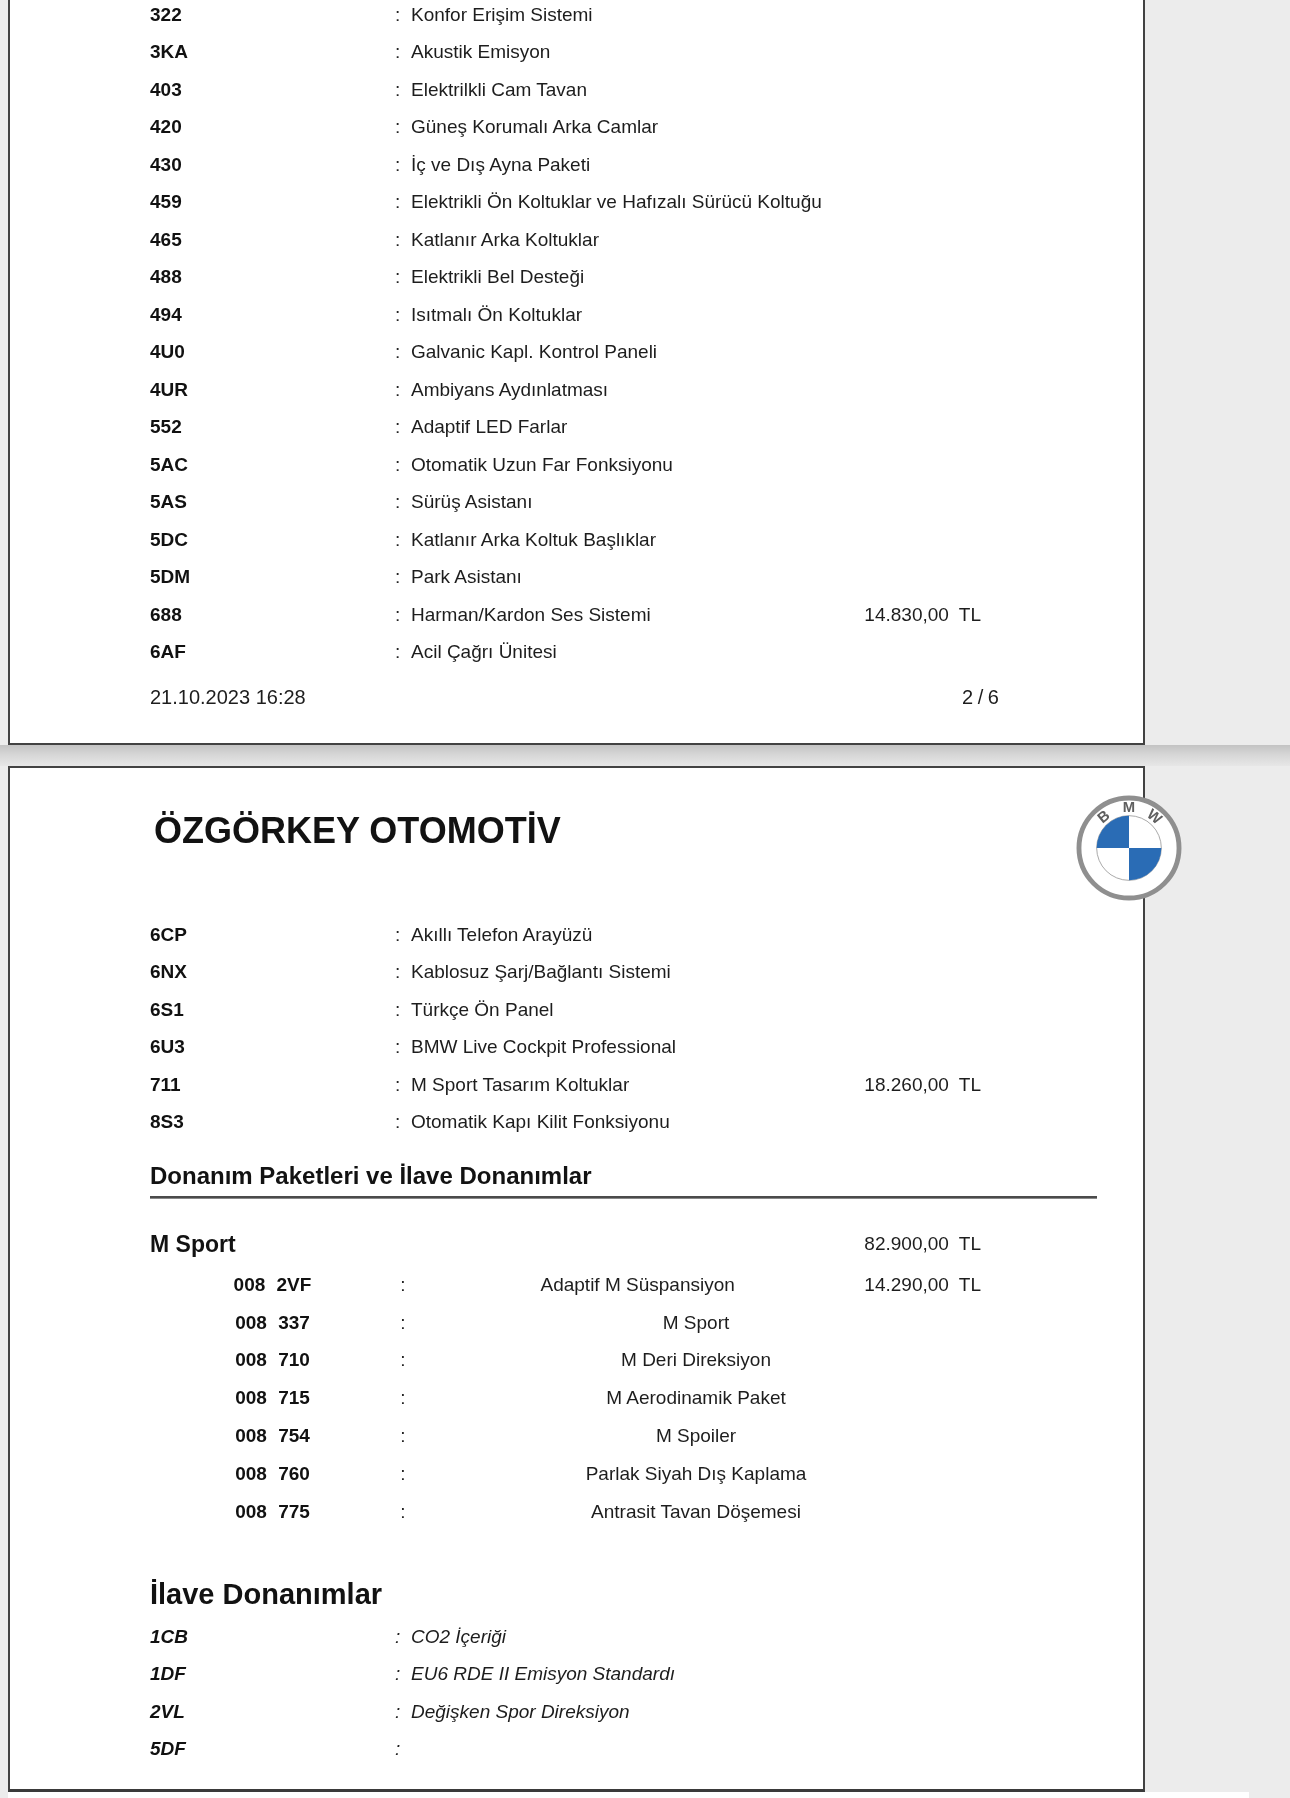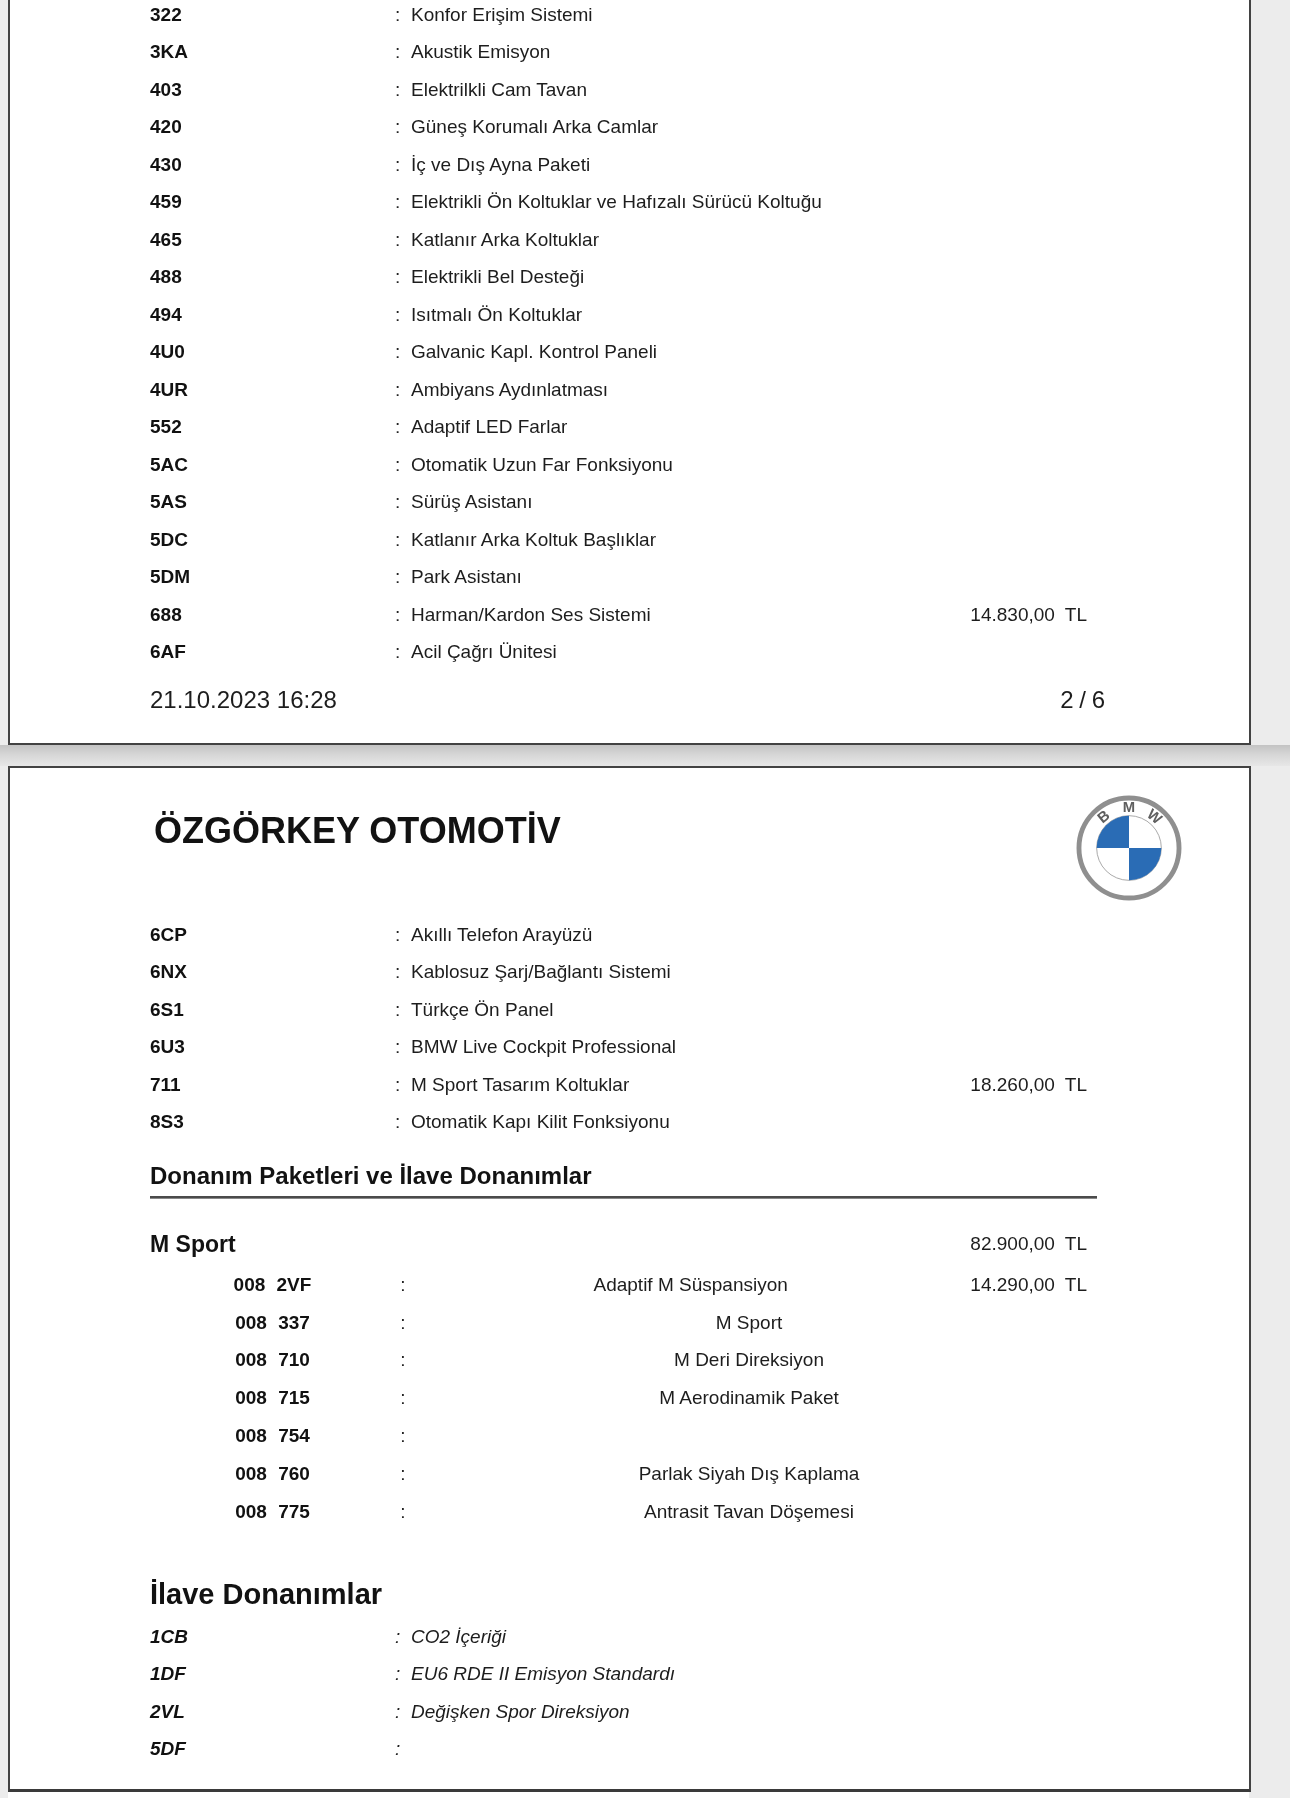--- a/index.html
+++ b/index.html
@@ -5,21 +5,21 @@
   html,body{margin:0;padding:0;}
   body{
     width:1290px;height:1798px;overflow:hidden;
     background:#ececec;
     font-family:"Liberation Sans", sans-serif;
     color:#1a1a1a;
   }
   .viewport{position:relative;width:1290px;height:1798px;}
 
   .page{
-    position:absolute;left:8px;width:1243px;background:#ffffff;
+    position:absolute;left:8px;width:1137px;background:#ffffff;
     border:2px solid #424242;box-sizing:border-box;padding-left:12px;
   }
   .page1{top:0;height:745px;border-top:none;}
   .page-gap{
     position:absolute;left:0;top:745px;width:1290px;height:21px;
     background:linear-gradient(180deg,#c3c3c3 0%,#d6d6d6 45%,#e7e7e7 100%);
   }
   .page3{top:766px;height:1026px;border-bottom:3px solid #3a3a3a;}
   .below-page{position:absolute;left:8px;top:1792px;width:1241px;height:6px;background:#ffffff;}
 
@@ -33,21 +33,21 @@
   .row .colon{font-size:19px;color:#222;}
   .row .desc{font-size:19px;color:#1d1d1d;white-space:nowrap;}
   .row .price{font-size:19px;color:#1d1d1d;justify-self:end;word-spacing:5px;white-space:nowrap;}
 
   .rows-p2{top:-4px;}
 
   .p2-footer{
     position:absolute;top:686px;left:0;right:0;
     padding:0 144px 0 140px;
     display:flex;justify-content:space-between;align-items:center;
-    font-size:24px;color:#1d1d1d;
+    font-size:20px;color:#1d1d1d;
   }
   .p2-footer .pageind{word-spacing:-1px;}
 
   
   .dealer-title{
     position:absolute;top:38px;left:140px;margin:4px;
     font-size:36px;font-weight:bold;color:#121212;letter-spacing:0px;white-space:nowrap;
   }
   .bmw-logo{position:absolute;top:27px;left:1066px;width:106px;height:106px;}
 
@@ -283,20 +283,21 @@
         </div>
         <div class="row">
           <span class="code">008 715</span>
           <span class="colon">:</span>
           <span class="desc">M Aerodinamik Paket</span>
           <span class="price"></span>
         </div>
         <div class="row">
           <span class="code">008 754</span>
           <span class="colon">:</span>
+          <span class="desc">M Spoiler</span>
           <span class="price"></span>
         </div>
         <div class="row">
           <span class="code">008 760</span>
           <span class="colon">:</span>
           <span class="desc">Parlak Siyah Dış Kaplama</span>
           <span class="price"></span>
         </div>
         <div class="row">
           <span class="code">008 775</span>

